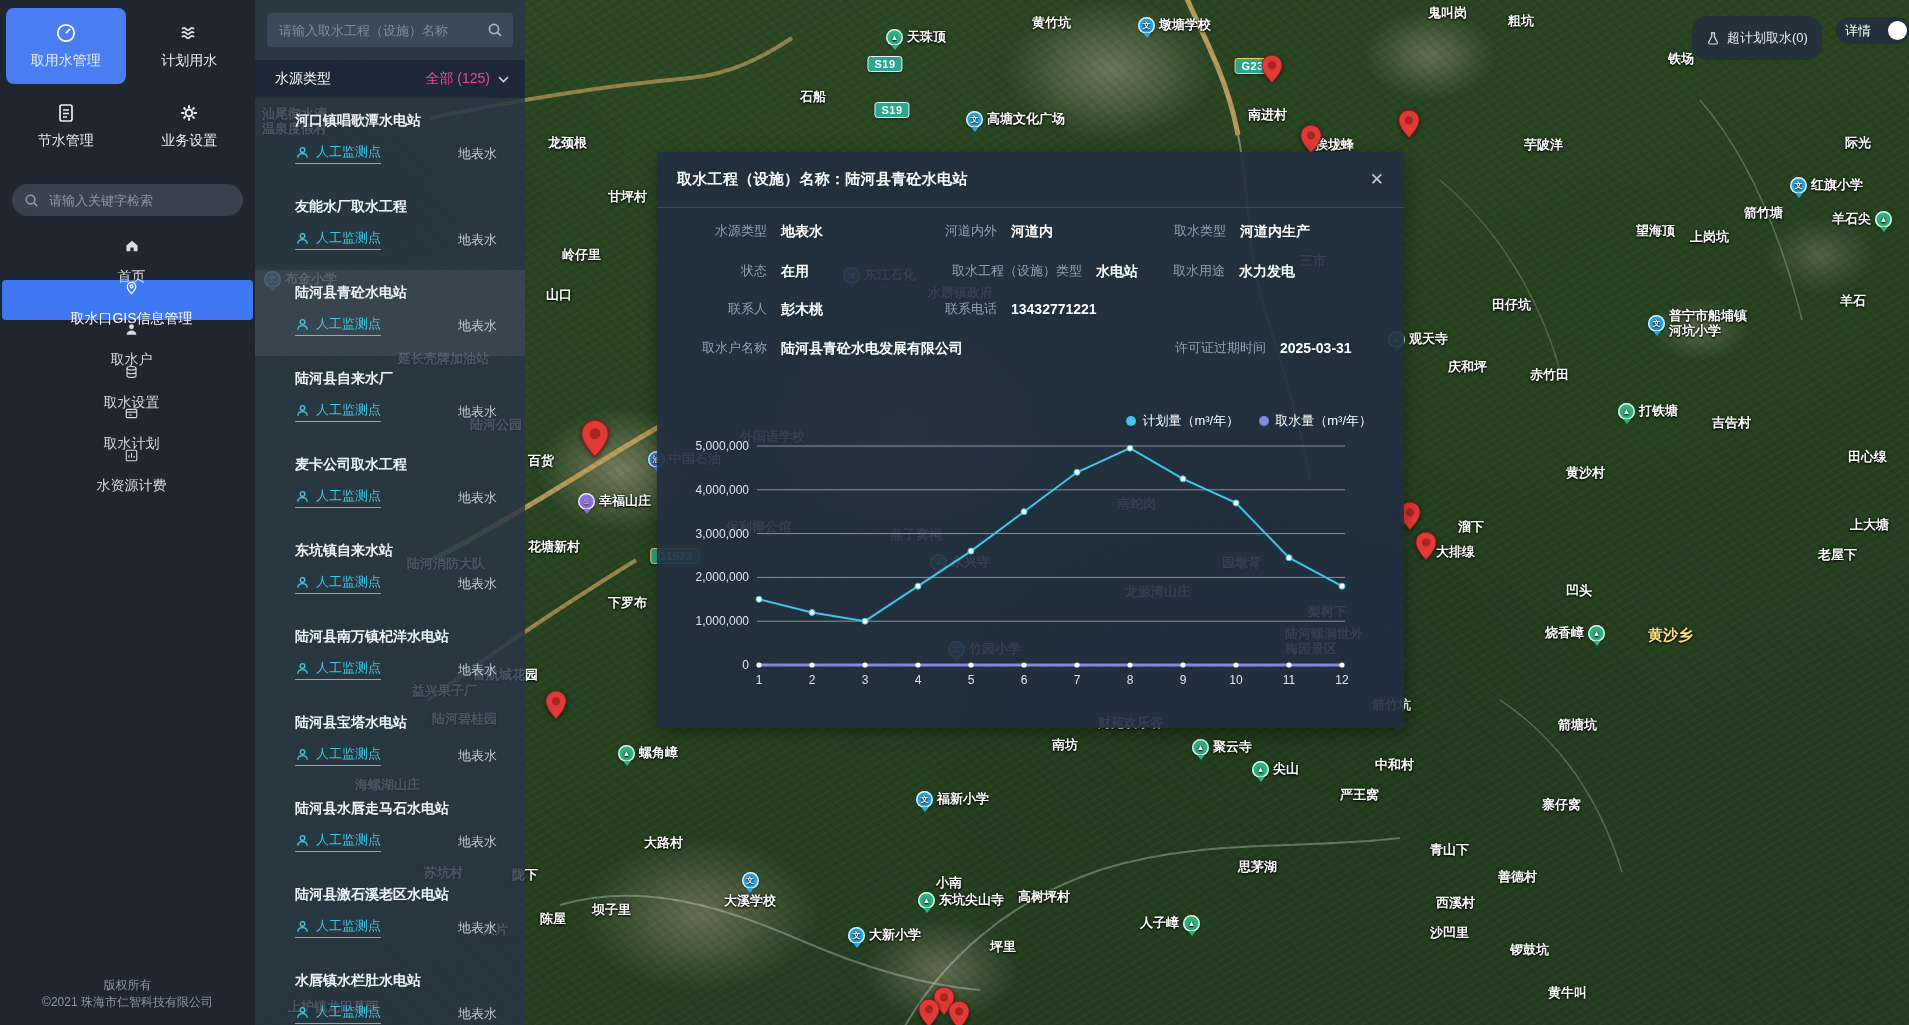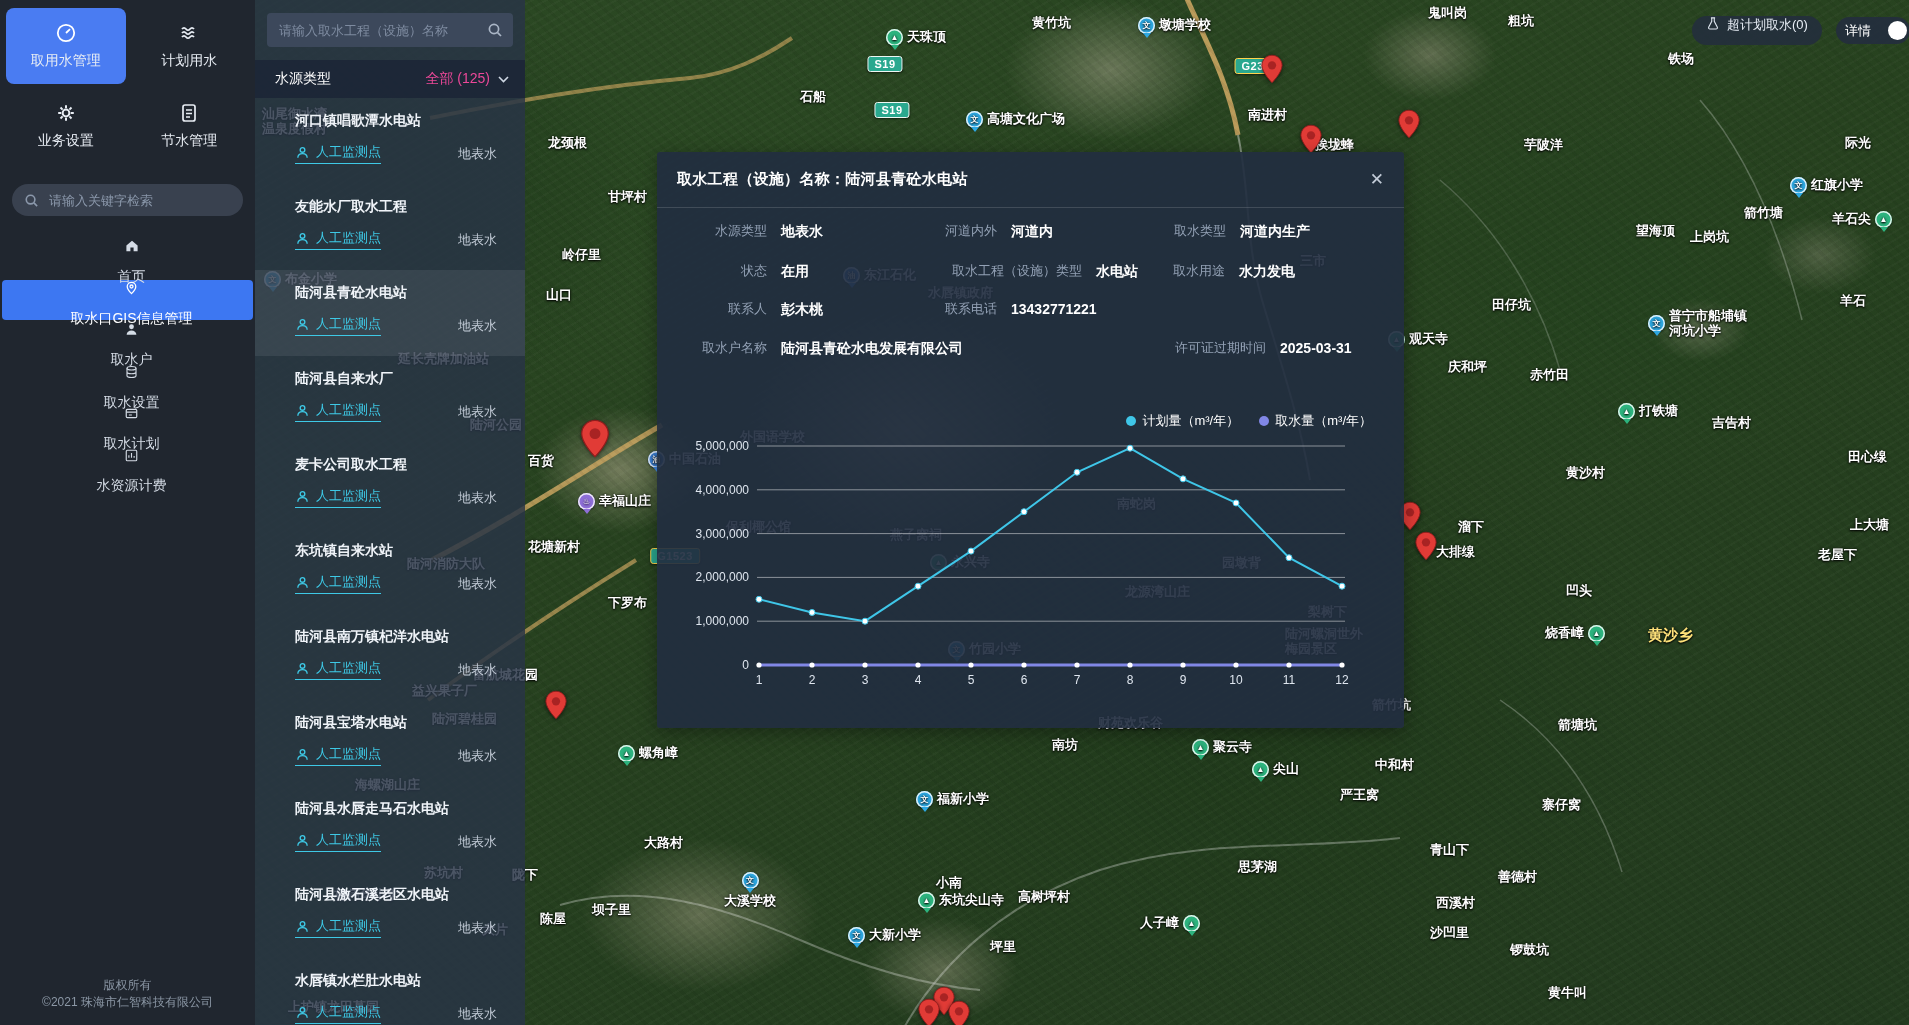--- a/index.html
+++ b/index.html
@@ -76,22 +76,22 @@
   .srow{height:86px;box-sizing:border-box;padding:14px 28px 0 40px;cursor:pointer;position:relative;}
   .srow.selected{background:rgba(255,255,255,.08);}
   .srow .sname{color:#f0f4f9;font-size:14px;font-weight:600;margin-bottom:13px;white-space:nowrap;}
   .srow .srowline{display:flex;align-items:center;}
   .srow .mon{display:flex;align-items:center;gap:6px;color:#3ec9e6;font-size:13px;
     border-bottom:1px solid #3ec9e6;padding-bottom:2px;cursor:pointer;}
   .srow .src{margin-left:auto;color:#c2cbd6;font-size:13px;}
 
   
   #topbar{position:absolute;z-index:35;left:0;top:0;width:100%;}
-  .overplan{position:absolute;left:1692px;top:16px;height:29px;border-radius:15px;background:rgba(35,46,62,.88);
-    color:#e8eef6;font-size:13px;display:flex;gap:7px;padding:0 14px;cursor:pointer;}
+  .overplan{position:absolute;left:1692px;top:16px;height:44px;border-radius:15px;background:rgba(35,46,62,.88);
+    color:#e8eef6;font-size:13px;display:flex;align-items:center;gap:7px;padding:0 14px;cursor:pointer;}
   .detail-toggle{position:absolute;left:1836px;top:17px;height:27px;width:62px;border-radius:14px;
     background:rgba(35,46,62,.9);display:flex;align-items:center;padding:0 3px 0 9px;cursor:pointer;}
   .detail-toggle .dlabel{color:#fff;font-size:13px;flex:1;}
   .detail-toggle .knob{width:19px;height:19px;border-radius:50%;background:#fff;}
 
   
   #modal{position:absolute;left:657px;top:152px;width:747px;height:576px;z-index:30;
     background:rgba(34,46,64,.92);border-radius:3px;box-shadow:0 4px 18px rgba(0,0,0,.35);}
   #modal header{height:55px;display:flex;align-items:center;padding:0 20px;
     border-bottom:1px solid rgba(255,255,255,.14);}
@@ -501,32 +501,32 @@
           </svg>
         <span>取用水管理</span>
       </div>
       <div class="tile">
         <svg width="22" height="22" viewBox="0 0 22 22" fill="none" stroke="#e8edf4" stroke-width="1.8">
             <path d="M4 7 q2 -2.4 4 0 t4 0 t4 0 M4 11 q2 -2.4 4 0 t4 0 t4 0 M4 15 q2 -2.4 4 0 t4 0 t4 0"></path>
           </svg>
         <span>计划用水</span>
       </div>
       <div class="tile">
+        <svg width="22" height="22" viewBox="0 0 22 22" fill="none" stroke="#e8edf4" stroke-width="1.7">
+            <rect x="5" y="3" width="12" height="16" rx="2"></rect>
+            <path d="M8 8 h6 M8 11.5 h6 M8 15 h4"></path>
+          </svg>
+        <span>节水管理</span>
+      </div>
+      <div class="tile">
         <svg width="22" height="22" viewBox="0 0 22 22" fill="none" stroke="#e8edf4" stroke-width="2">
             <circle cx="11" cy="11" r="3.4"></circle>
             <path d="M11 3.2 v3 M11 15.8 v3 M3.2 11 h3 M15.8 11 h3 M5.5 5.5 l2.1 2.1 M14.4 14.4 l2.1 2.1 M16.5 5.5 l-2.1 2.1 M7.6 14.4 l-2.1 2.1"></path>
           </svg>
         <span>业务设置</span>
-      </div>
-      <div class="tile">
-        <svg width="22" height="22" viewBox="0 0 22 22" fill="none" stroke="#e8edf4" stroke-width="1.7">
-            <rect x="5" y="3" width="12" height="16" rx="2"></rect>
-            <path d="M8 8 h6 M8 11.5 h6 M8 15 h4"></path>
-          </svg>
-        <span>节水管理</span>
       </div>
     </div>
 
     <div class="kw-search">
       <svg width="15" height="15" viewBox="0 0 16 16" fill="none" stroke="#8b98ab" stroke-width="1.7">
           <circle cx="7" cy="7" r="4.6"></circle>
           <path d="M10.6 10.6 L14 14"></path>
         </svg>
       <input type="text" placeholder="请输入关键字检索" style="">
     </div>

